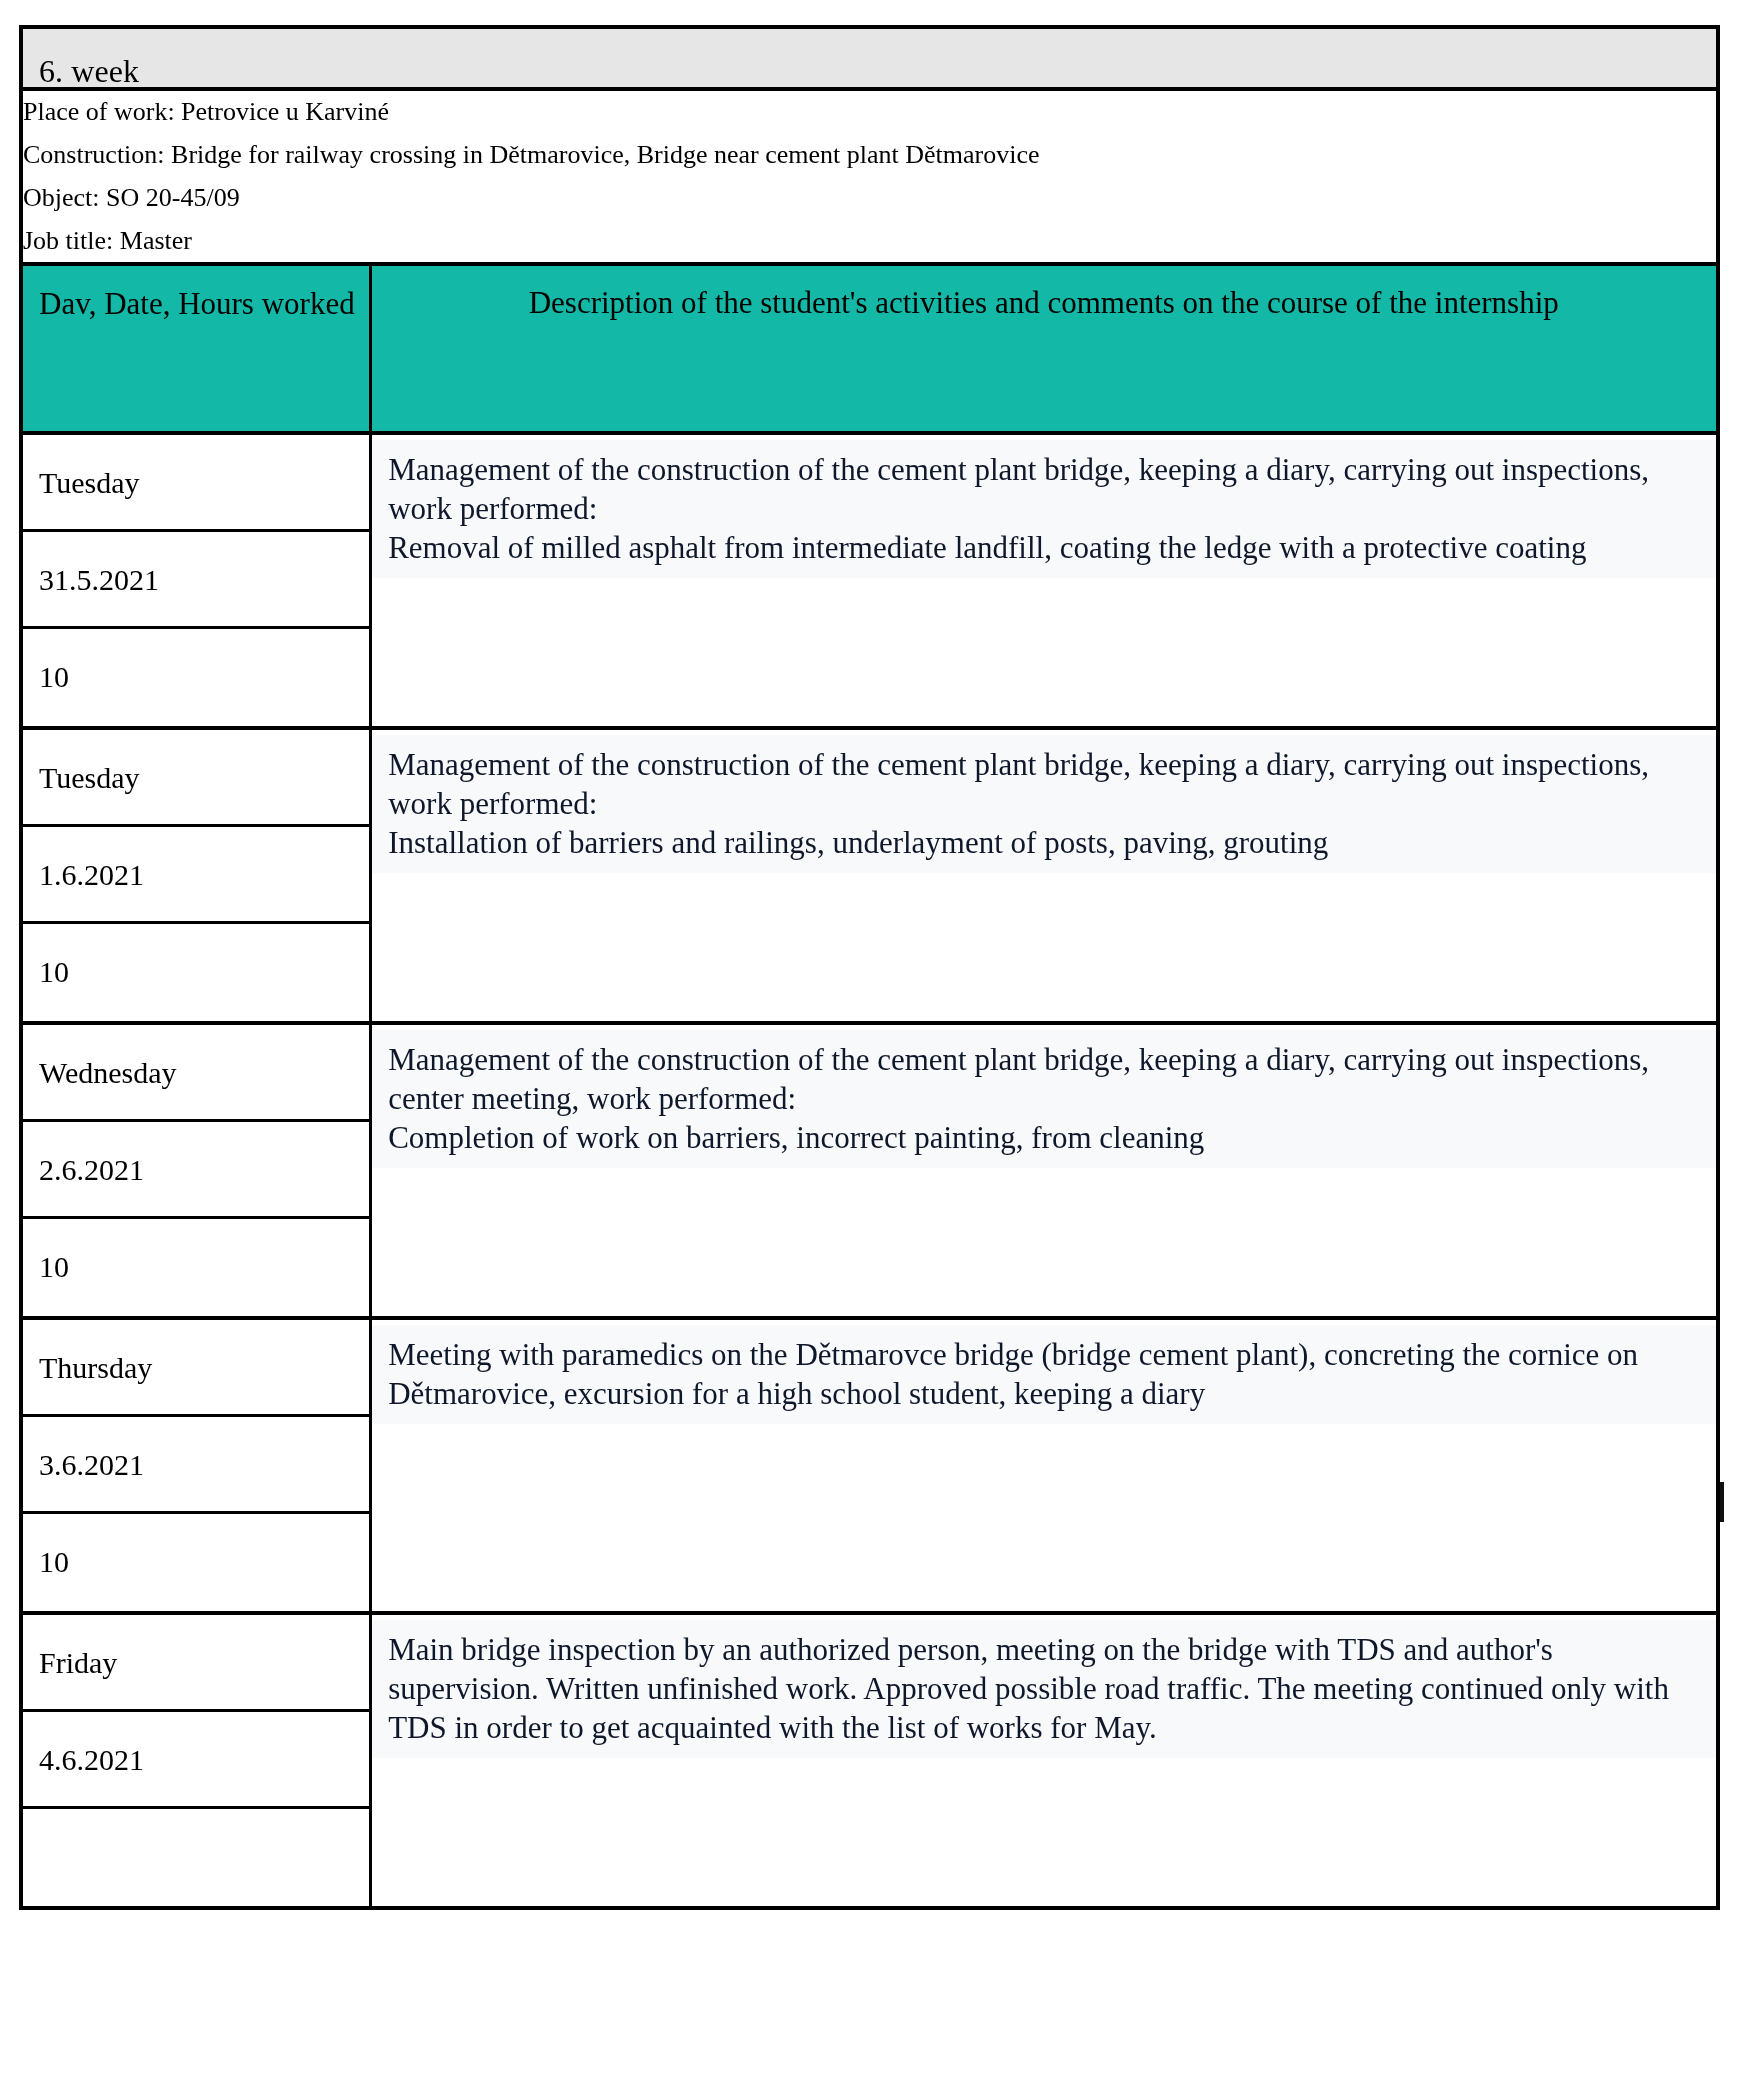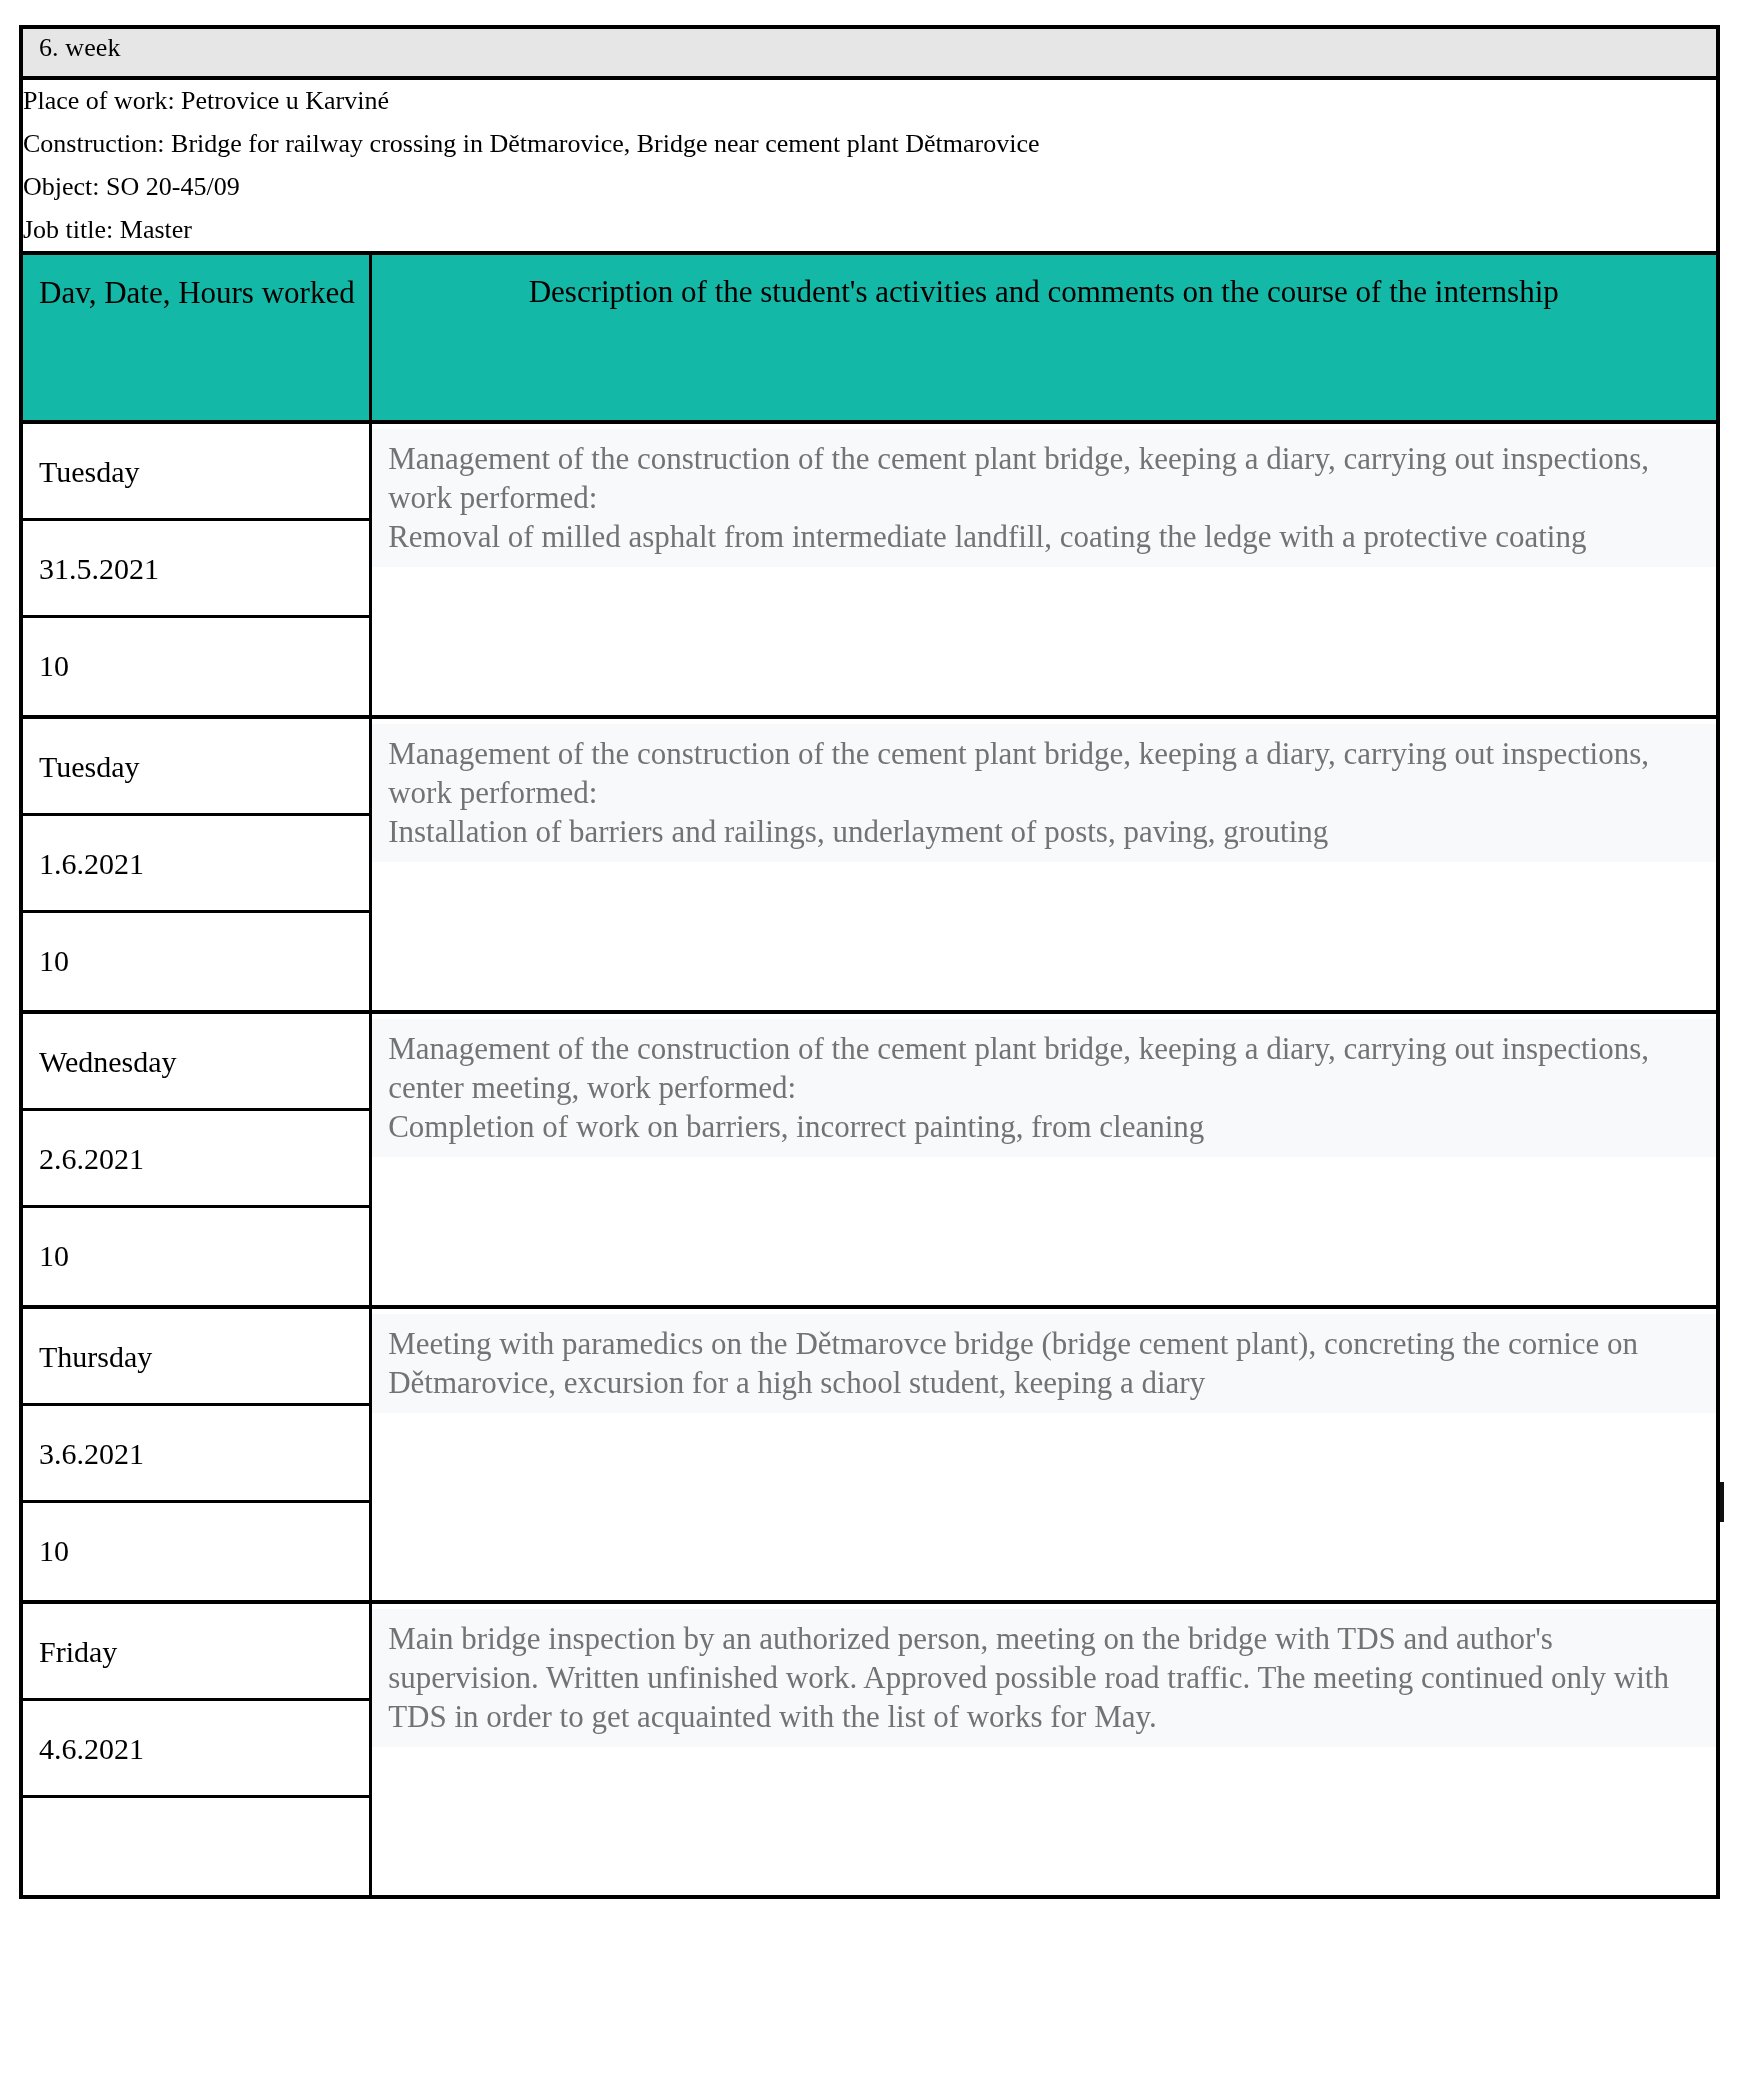--- a/index.html
+++ b/index.html
@@ -36,23 +36,23 @@
   }
   .diary-table td { vertical-align: top; padding: 0; }
 
   
   .week-banner {
     background: #e6e6e6;
     border-bottom: 4.2px solid #000000;
     height: 47px;
   }
   .week-banner .cell-text {
-    font-size: 26px;
+    font-size: 32px;
     line-height: 1.0;
-    padding: 6px 0 0 16px;
+    padding: 26px 0 0 16px;
     letter-spacing: 0.1px;
   }
 
   
   .meta-block {
     background: #ffffff;
     border-bottom: 4.2px solid #000000;
     padding: 6px 0 15.5px 16px;
   }
   .meta-line {
@@ -103,21 +103,21 @@
 
   
   .desccol { }
   .desc-text {
     background: #f7f9fb;
     display: block;
     font-size: 31px;
     line-height: 1.27;
     padding: 9.6px 20.3px 10.8px 16.7px;
     margin: 4.8px 0 0 0;
-    color: #737373;
+    color: #0f172a;
   }
   .desc-text p { margin: 0; padding: 0; }
 
   
   .caret-artifact {
     position: absolute;
     left: 1720px;
     top: 1482px;
     width: 4.2px;
     height: 40px;

